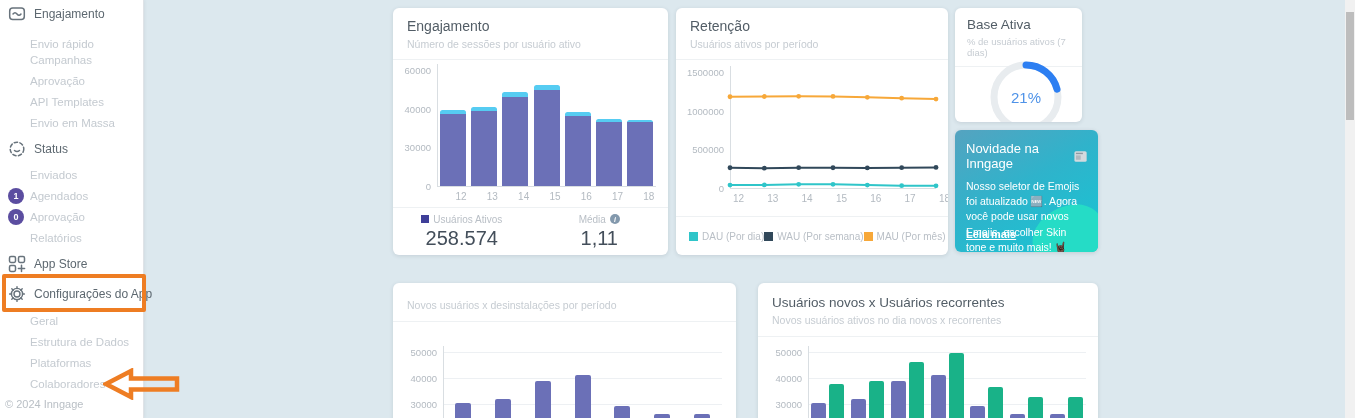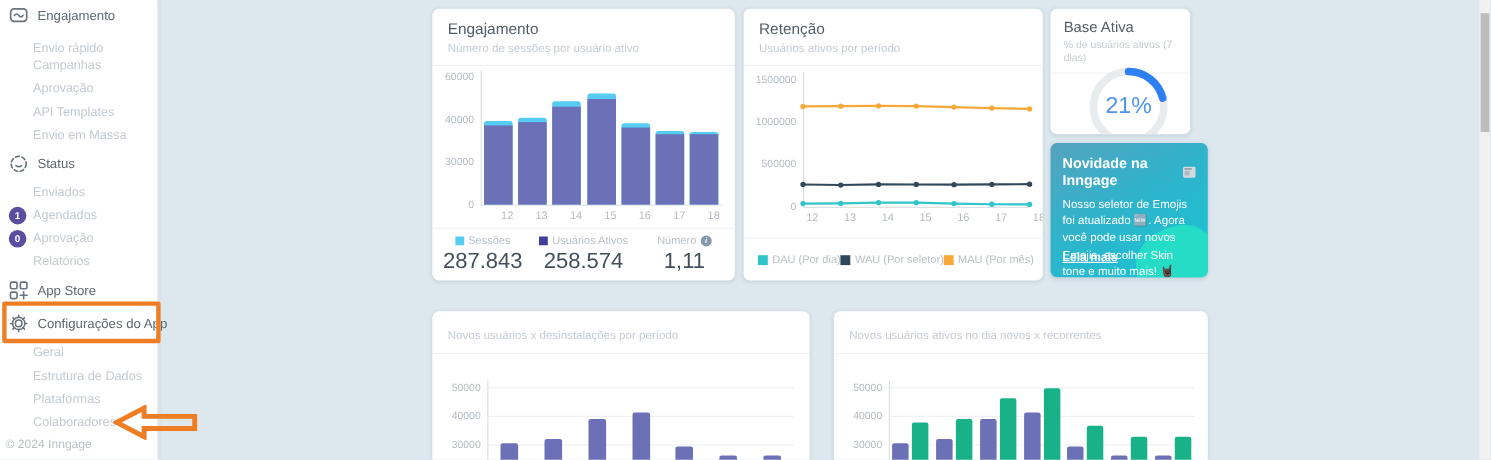--- a/index.html
+++ b/index.html
@@ -49,28 +49,28 @@
   .stat-value{font-size:20px;color:#434e5a}
   .info-dot{width:10px;height:10px;border-radius:50%;background:#8399ad;color:#fff;font-size:7px;
     display:inline-flex;align-items:center;justify-content:center;font-weight:bold;font-style:italic}
   .legend-row{position:absolute;left:0;right:0;bottom:0;height:38px;border-top:1px solid #eef1f3;
     display:flex;align-items:center;justify-content:space-between;padding:0 13px}
   .legend-item{display:flex;align-items:center;gap:4px;font-size:10px;color:#b9bfc6;white-space:nowrap}
   .legend-item .swatch{width:9px;height:9px}
   
   .donut-wrap{position:absolute;left:32px;top:50px;width:78px;height:78px}
   .donut-label{position:absolute;inset:0;display:flex;align-items:center;justify-content:center;
-    font-size:21px;color:#4f93e8}
+    font-size:15px;color:#4f93e8}
   
   .news-card{position:absolute;left:955px;top:130px;width:143px;height:122px;border-radius:6px;
     overflow:hidden;background:linear-gradient(150deg,#55a3c0 0%,#2fb3cb 45%,#16c6d4 100%);
     box-shadow:0 1px 4px rgba(31,45,61,.15);color:#fff}
   .news-inner{position:relative;z-index:2;padding:11px 11px 0}
   .news-title-row{display:flex;align-items:center;justify-content:space-between}
-  .news-title{font-size:13px;font-weight:bold}
+  .news-title{font-size:13px;font-weight:normal}
   .news-body{font-size:10.5px;line-height:1.45;margin-top:8px}
   .news-link{position:absolute;left:11px;bottom:12px;z-index:2;color:#fff;font-size:11px;
     font-weight:bold;text-decoration:underline;cursor:pointer}
   .blob{position:absolute;right:-8px;bottom:-18px;width:74px;height:64px;background:#25dcc6;
     border-radius:60% 40% 55% 45%/55% 45% 60% 40%;transform:rotate(-12deg);z-index:1}
   
   .scroll-track{position:absolute;right:0;top:0;width:10px;height:418px;background:#f1f1f1;z-index:7}
   .scroll-thumb{position:absolute;right:1px;top:12px;width:8px;height:108px;background:#bdbdbd;z-index:8}
 </style>
 </head>
@@ -176,35 +176,28 @@
       <div class="bar" style="left: 73.9286px; top: 50.6px; width: 26px; height: 75.4px; background: rgb(107, 112, 183);"></div>
       <div class="bar" style="left: 105.214px; top: 37.0667px; width: 26px; height: 88.9333px; background: rgb(107, 112, 183);"></div>
       <div class="bar" style="left: 136.5px; top: 30.3px; width: 26px; height: 95.7px; background: rgb(107, 112, 183);"></div>
       <div class="bar" style="left: 167.786px; top: 56.4px; width: 26px; height: 69.6px; background: rgb(107, 112, 183);"></div>
       <div class="bar" style="left: 199.071px; top: 62.2px; width: 26px; height: 63.8px; background: rgb(107, 112, 183);"></div>
       <div class="bar" style="left: 230.357px; top: 62.2px; width: 26px; height: 63.8px; background: rgb(107, 112, 183);"></div>
     </div>
   <div class="stats">
     <div class="stat">
       <div class="stat-label">
-        <span class="swatch" style="background: rgb(86, 204, 242);"></span>
-        <span>Sessões</span>
-      </div>
-      <div class="stat-value">287.843</div>
-    </div>
-    <div class="stat">
-      <div class="stat-label">
         <span class="swatch" style="background: rgb(63, 63, 153);"></span>
         <span>Usuários Ativos</span>
       </div>
       <div class="stat-value">258.574</div>
     </div>
     <div class="stat">
       <div class="stat-label">
-        <span>Número</span>
+        <span>Média</span>
         <span class="info-dot">i</span>
       </div>
       <div class="stat-value">1,11</div>
     </div>
   </div>
 </div>
 
 <div class="card" style="left:676px;top:8px;width:272px;height:247px">
   <div class="card-head">
     <div class="card-title">Retenção</div>
@@ -251,21 +244,21 @@
         <circle cx="256" cy="39.06666666666666" r="2.4" fill="#f7a839"></circle>
       </svg>
     </div>
   <div class="legend-row">
     <div class="legend-item">
       <span class="swatch" style="background: rgb(47, 197, 201);"></span>
       <span>DAU (Por dia)</span>
     </div>
     <div class="legend-item">
       <span class="swatch" style="background: rgb(49, 72, 90);"></span>
-      <span>WAU (Por seletor)</span>
+      <span>WAU (Por semana)</span>
     </div>
     <div class="legend-item">
       <span class="swatch" style="background: rgb(247, 168, 57);"></span>
       <span>MAU (Por mês)</span>
     </div>
   </div>
 </div>
 
 <div class="card sm" style="left:955px;top:8px;width:127px;height:114px">
   <div class="card-head">
@@ -313,20 +306,21 @@
       <div class="bar" style="left: 135.643px; top: 37.6px; width: 16px; height: 101.4px; background: rgb(107, 112, 183); border-radius: 2px 2px 0px 0px;"></div>
       <div class="bar" style="left: 175.5px; top: 31.88px; width: 16px; height: 107.12px; background: rgb(107, 112, 183); border-radius: 2px 2px 0px 0px;"></div>
       <div class="bar" style="left: 215.357px; top: 62.56px; width: 16px; height: 76.44px; background: rgb(107, 112, 183); border-radius: 2px 2px 0px 0px;"></div>
       <div class="bar" style="left: 255.214px; top: 71.4px; width: 16px; height: 67.6px; background: rgb(107, 112, 183); border-radius: 2px 2px 0px 0px;"></div>
       <div class="bar" style="left: 295.071px; top: 70.88px; width: 16px; height: 68.12px; background: rgb(107, 112, 183); border-radius: 2px 2px 0px 0px;"></div>
     </div>
 </div>
 
 <div class="card sm" style="left:758px;top:283px;width:340px;height:380px">
   <div class="card-head" style="padding:12px 14px 10px">
+    <div class="card-title">Usuários novos x Usuários recorrentes</div>
     <div class="card-sub" style="font-size:10.5px">Novos usuários ativos no dia novos x recorrentes</div>
   </div>
   <div class="chart" style="left:6px;top:60px;width:330px;height:300px">
       <div class="tick-y" style="top: 56px; width: 38px;">30000</div>
       <div class="gridline" style="left: 44px; width: 278px; top: 61px;"></div>
       <div class="tick-y" style="top: 30px; width: 38px;">40000</div>
       <div class="gridline" style="left: 44px; width: 278px; top: 35px;"></div>
       <div class="tick-y" style="top: 4px; width: 38px;">50000</div>
       <div class="gridline" style="left: 44px; width: 278px; top: 9px;"></div>
       <div class="axis-v" style="left: 44px; top: 3px; height: 136px;"></div>

